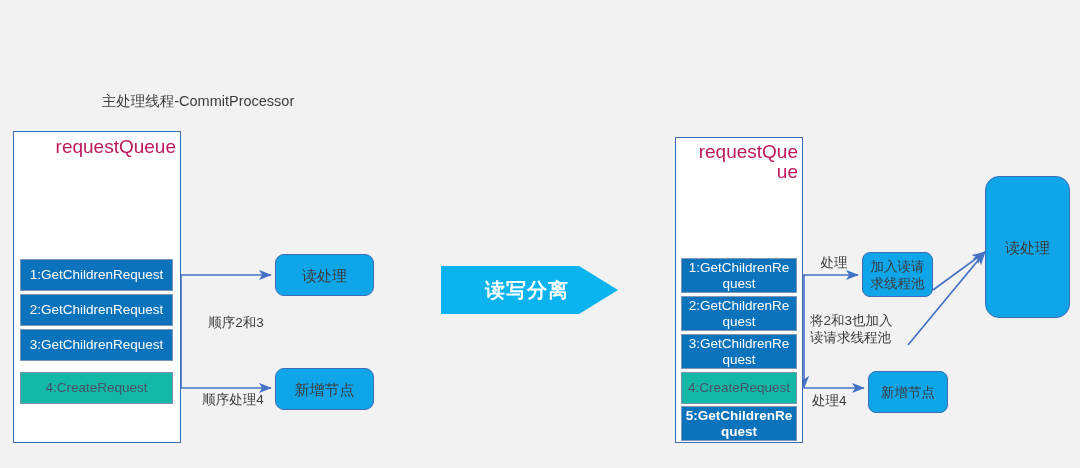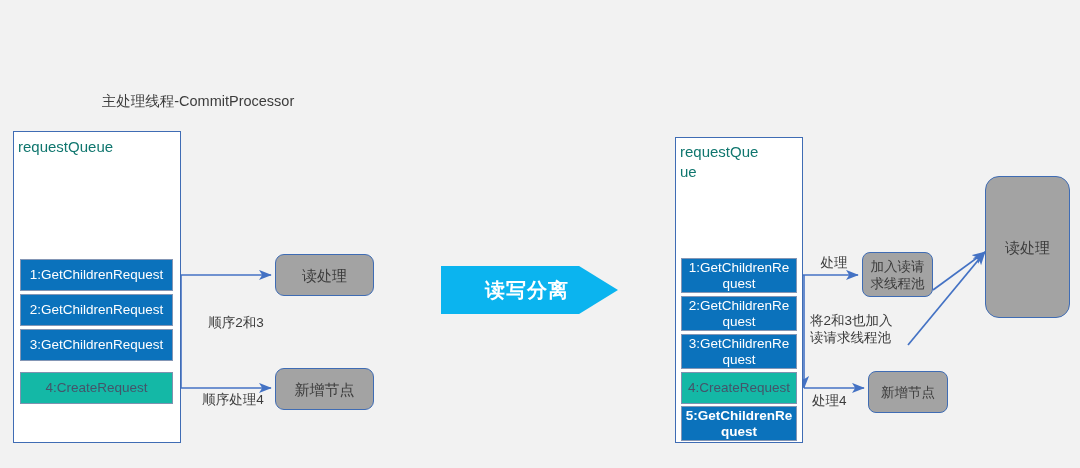--- a/index.html
+++ b/index.html
@@ -26,24 +26,24 @@
     white-space: pre-line;
   }
 
   
   .queue-box {
     border: 1.6px solid #3f6cb4;
     background: #ffffff;
     box-sizing: border-box;
   }
   .queue-label {
-    color: #0f766e;
-    font-size: 15px;
+    color: #be185d;
+    font-size: 19px;
     line-height: 20px;
-    text-align: left;
+    text-align: right;
     white-space: pre-line;
   }
 
   
   .qitem {
     box-sizing: border-box;
     border: 1.3px solid #8496b5;
     color: #ffffff;
     background: #0b72bc;
     font-size: 13.5px;
@@ -58,21 +58,21 @@
     background: #14b8a6;
     color: #44546a;
     border-color: #7f92b0;
   }
 
   
   .rbox {
     box-sizing: border-box;
     border: 1.8px solid #3f6cb4;
     border-radius: 9px;
-    background: #a3a3a3;
+    background: #0ea5e9;
     color: #3c3c3c;
     font-size: 15px;
     line-height: 19px;
     display: flex;
     align-items: center;
     justify-content: center;
     text-align: center;
     white-space: pre-line;
   }
   .rbox.small { font-size: 13.5px; line-height: 17px; border-width: 1.6px; border-radius: 8px;}

